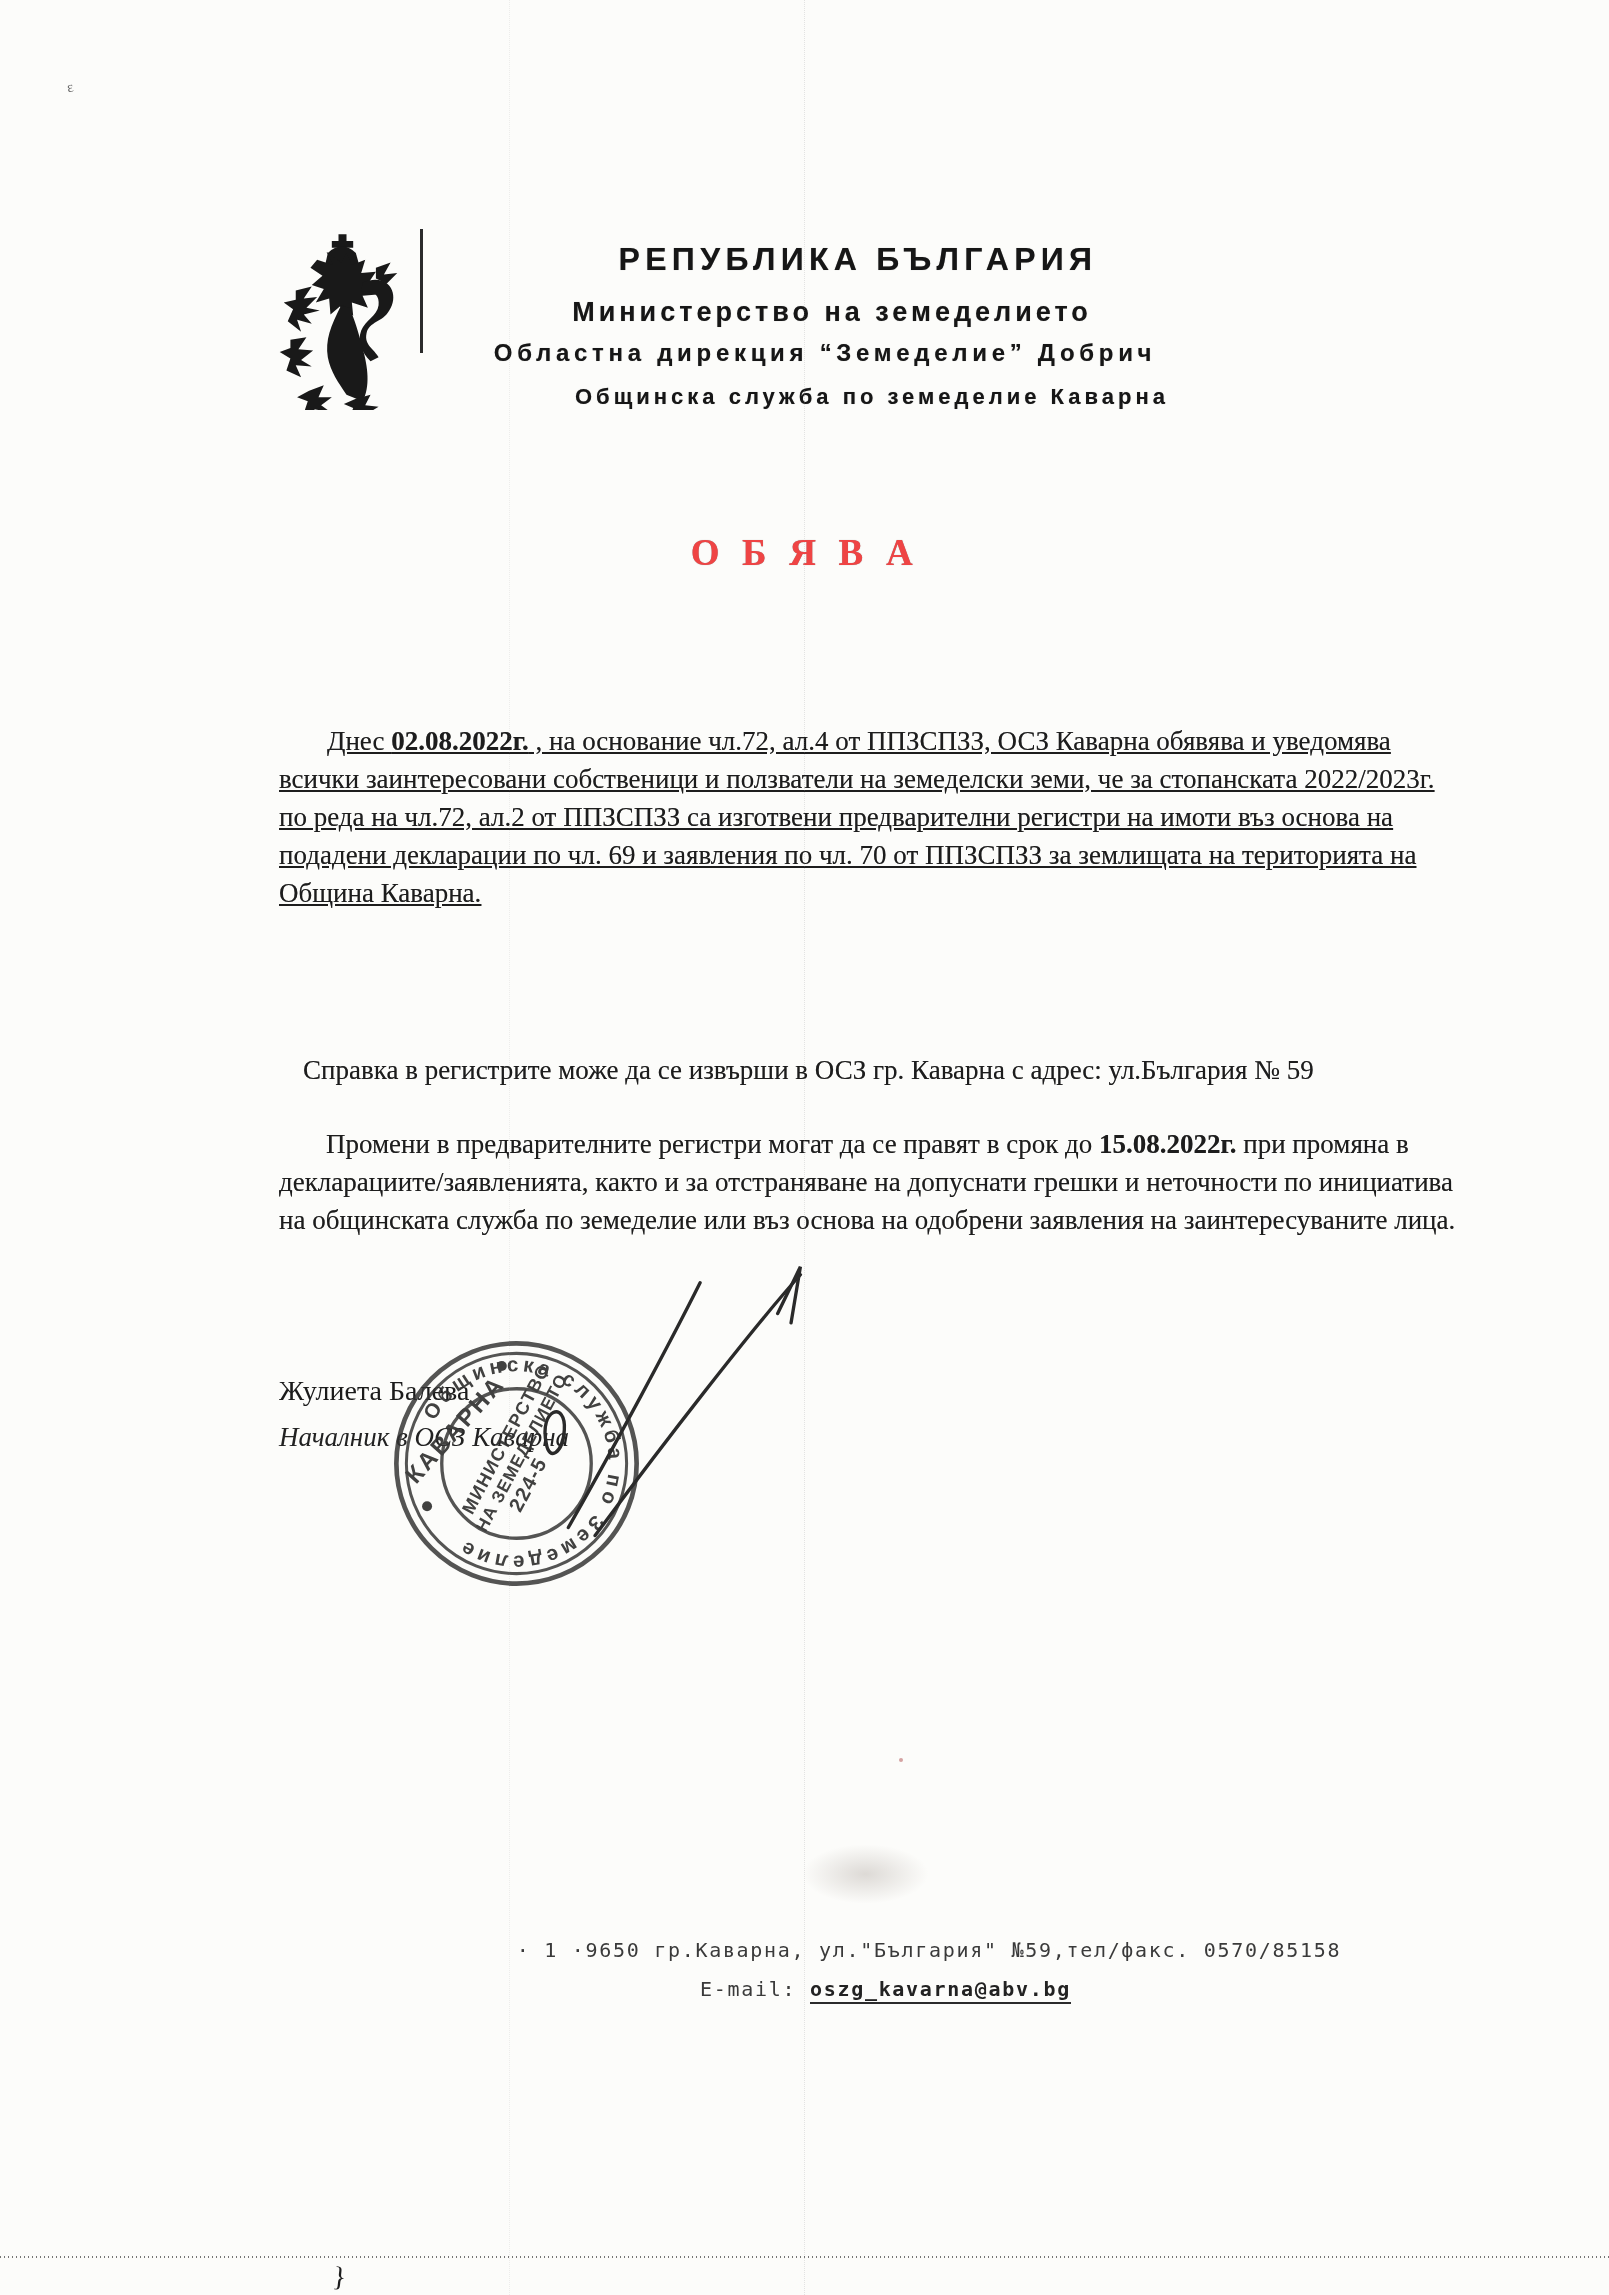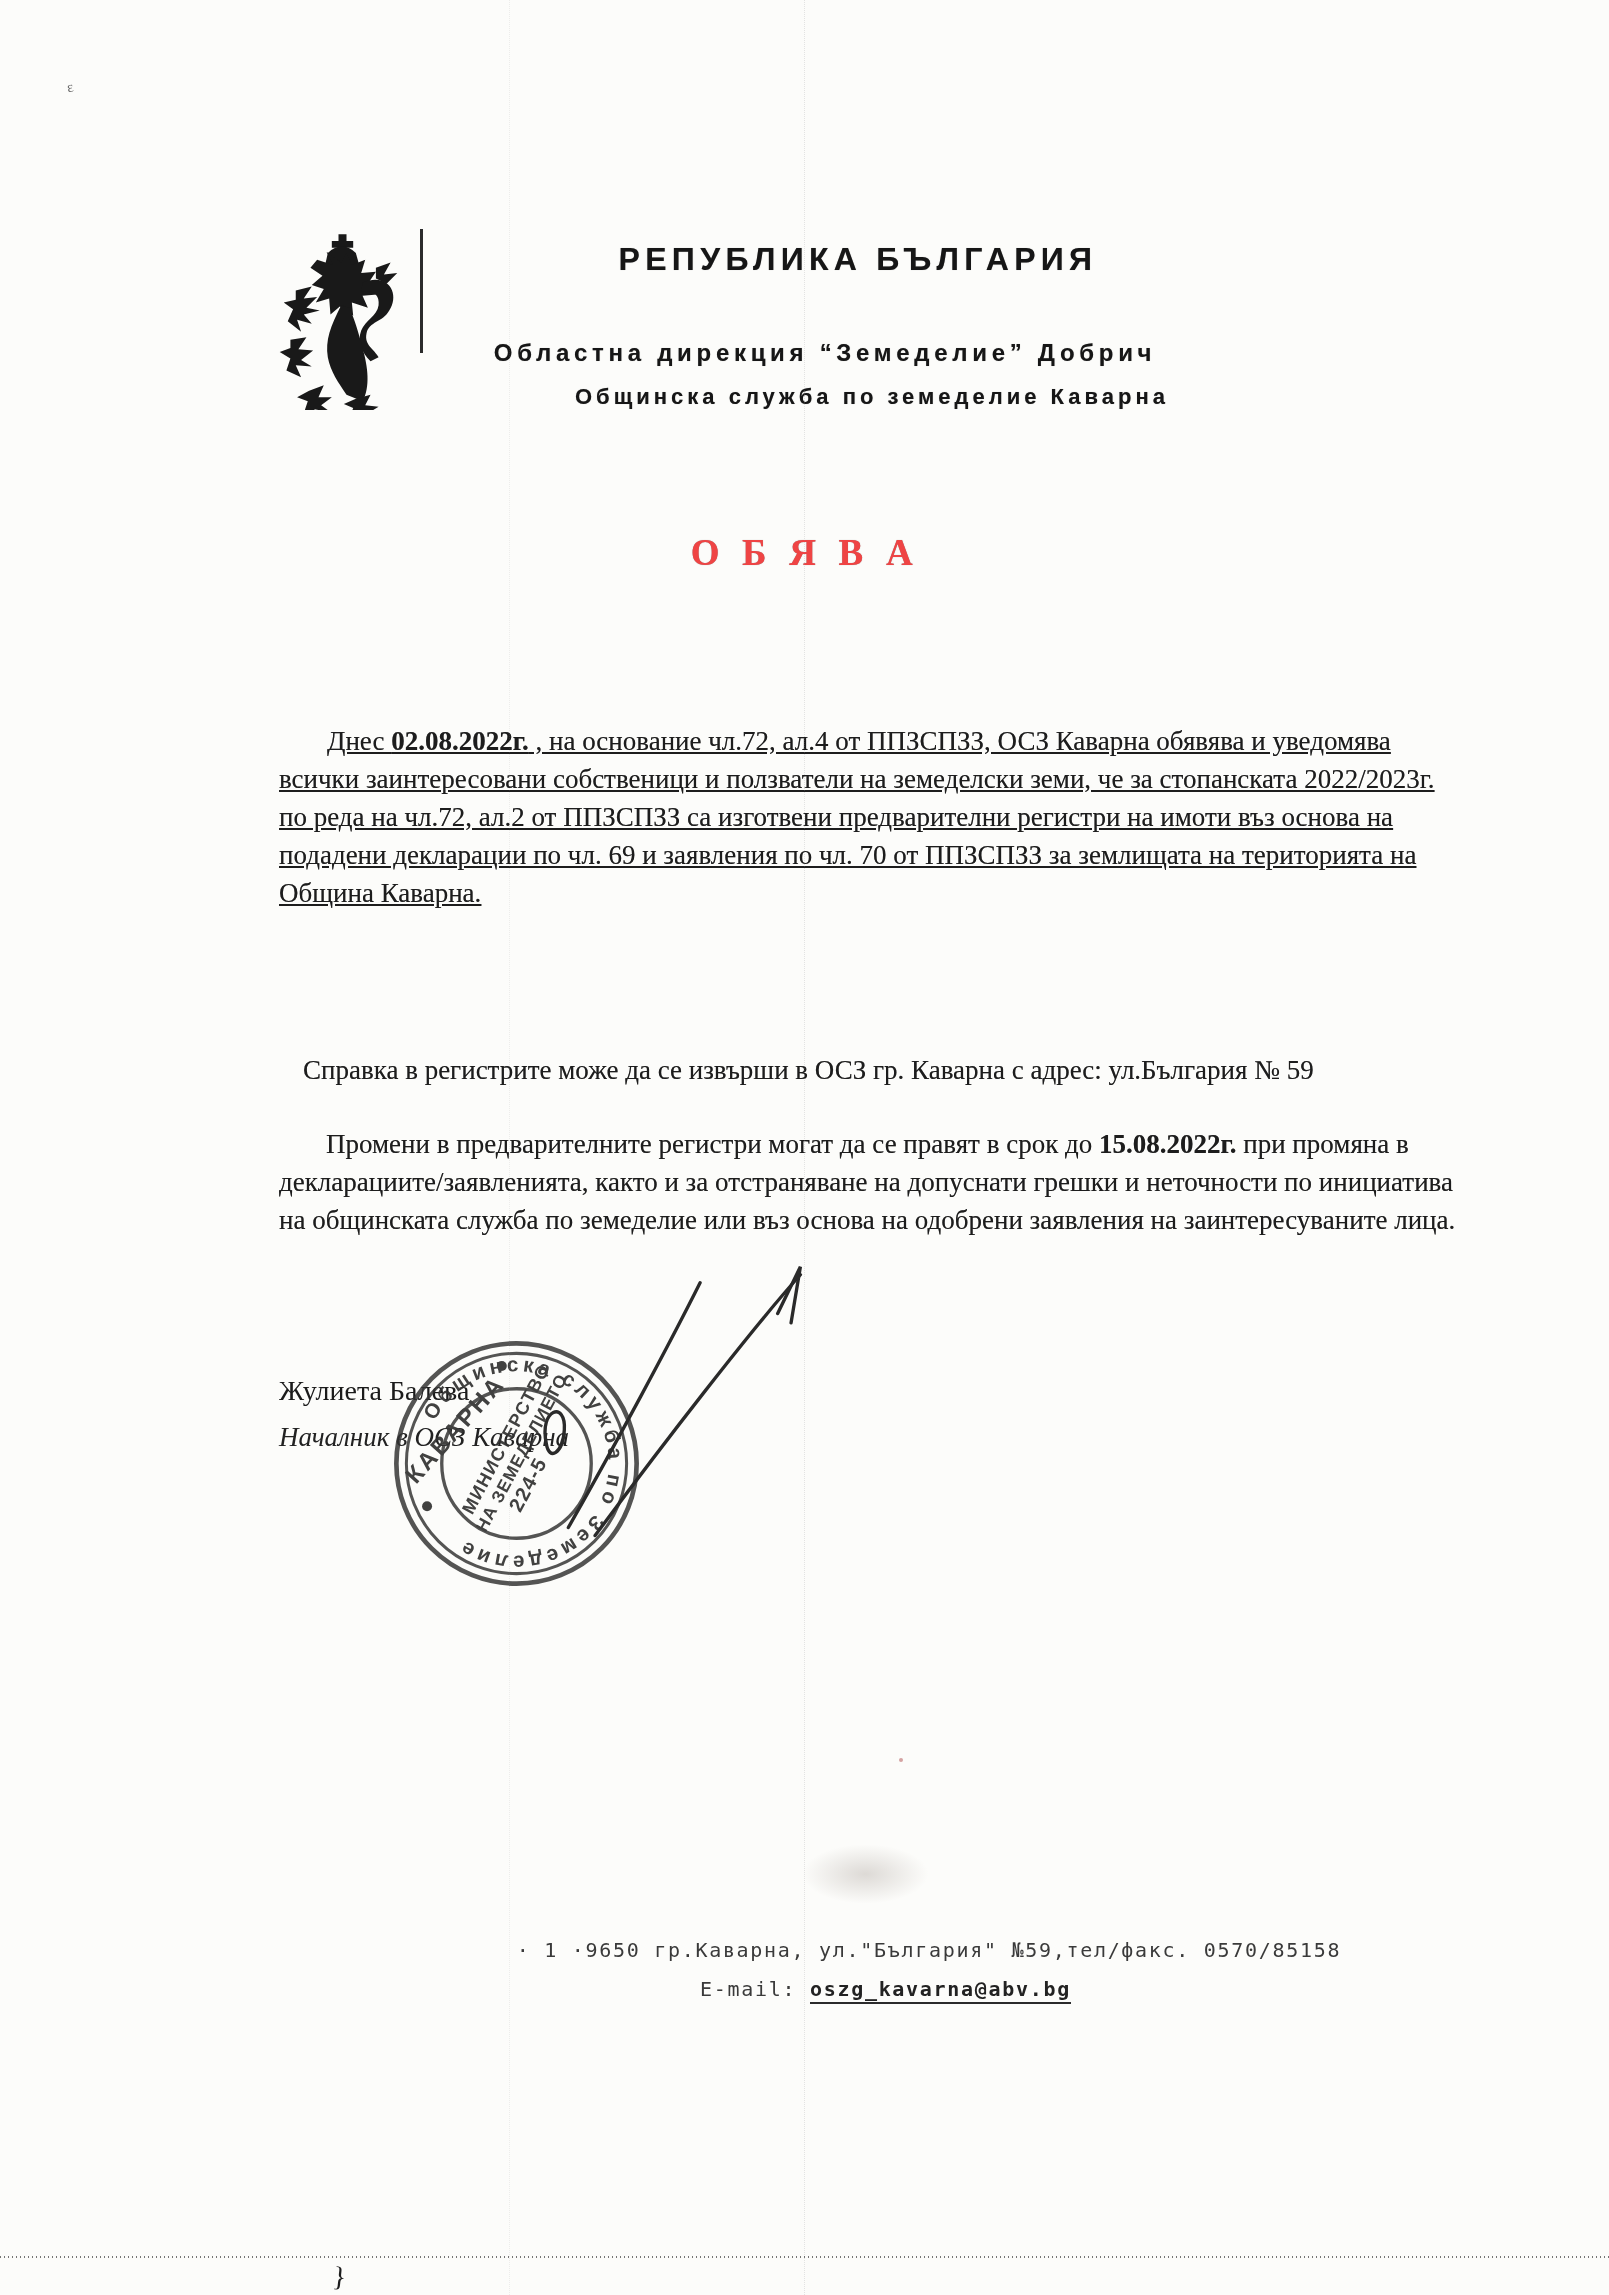--- a/index.html
+++ b/index.html
@@ -84,20 +84,21 @@
       <path d="M96 108 C80 140 72 160 76 186 C80 208 92 224 104 242 L128 252 C140 230 136 200 128 172 C122 150 116 128 108 112 Z"></path>
       <polygon points="28,86 52,80 40,98 60,96 44,112 64,116 40,122 52,136 30,130 36,148 16,132 24,114 10,104 28,100"></polygon>
       <polygon points="20,160 44,156 32,174 54,176 36,190 52,200 28,198 36,216 14,206 20,188 4,178 20,172"></polygon>
       <polygon points="48,236 70,228 62,246 82,246 66,258 80,268 56,264 60,282 40,270 46,252 30,246"></polygon>
       <polygon points="118,248 140,242 132,258 152,260 136,270 148,282 124,276 126,292 108,278 114,262 100,256"></polygon>
     </g>
   </svg>
   <div class="divider"></div>
 
   <div class="hline h1">РЕПУБЛИКА БЪЛГАРИЯ</div>
+  <div class="hline h2">Министерство на земеделието</div>
   <div class="hline h3">Областна дирекция “Земеделие” Добрич</div>
   <div class="hline h4">Общинска служба по земеделие Каварна</div>
 
   <div class="doc-title">О Б Я В А</div>
 
   <div class="para p1"><span>Днес </span><b>02.08.2022г.</b><span> , на основание чл.72, ал.4 от ППЗСПЗЗ, ОСЗ Каварна обявява и уведомява всички заинтересовани собственици и ползватели на земеделски земи, че за стопанската 2022/2023г. по реда на чл.72, ал.2 от ППЗСПЗЗ са изготвени предварителни регистри на имоти въз основа на подадени декларации по чл. 69 и заявления по чл. 70 от ППЗСПЗЗ за землищата на територията на Община Каварна.</span></div>
 
 
   <div class="para p3">Справка в регистрите може да се извърши в ОСЗ  гр. Каварна с адрес: ул.България № 59</div>
 

